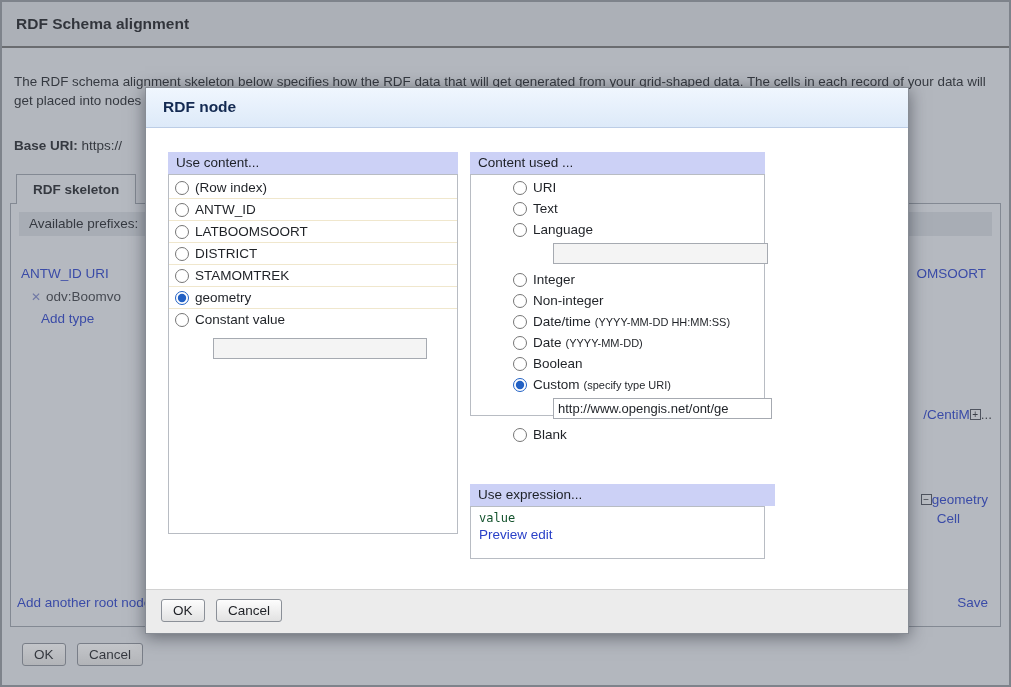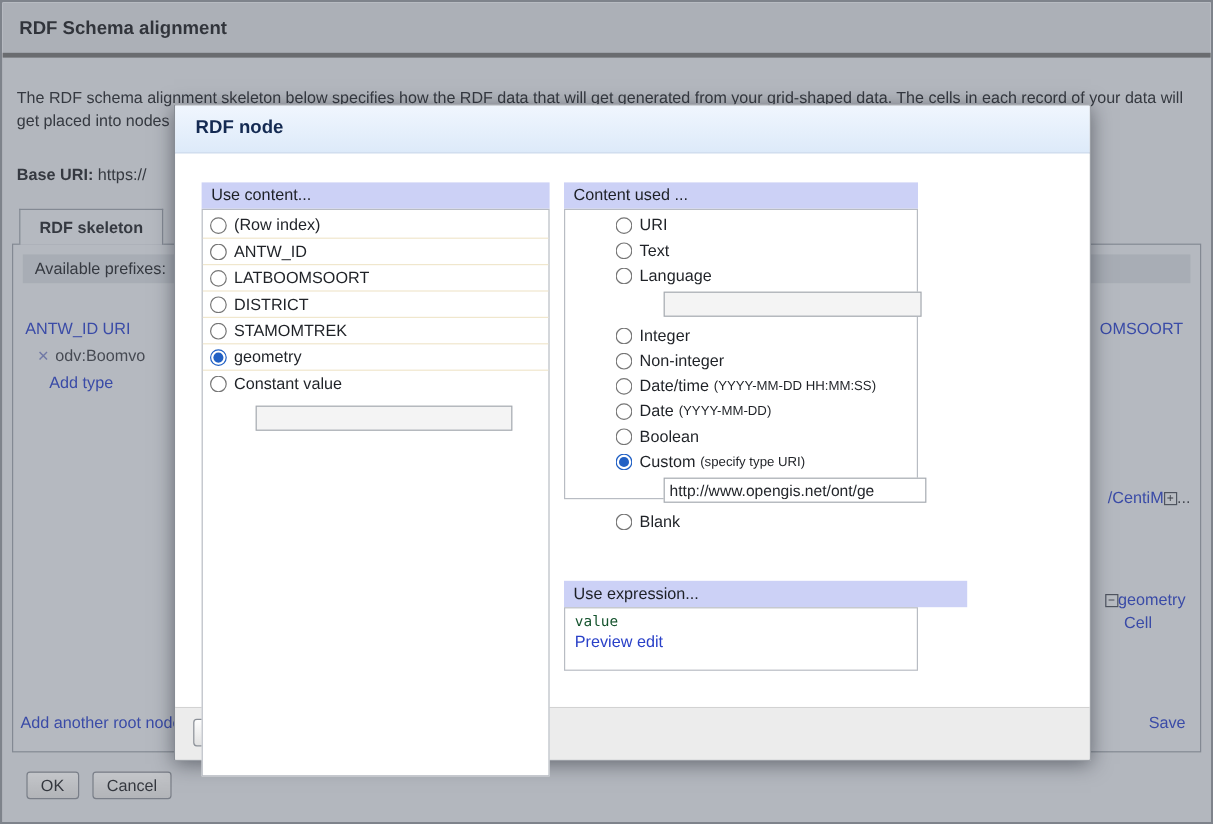--- a/index.html
+++ b/index.html
@@ -3,21 +3,21 @@
 <meta charset="utf-8">
 <style>
   * { box-sizing: border-box; }
   body { margin: 0; font-family: "Liberation Sans", sans-serif; background: #f2f2f2; }
 
   .screen { position: relative; width: 1011px; height: 687px; border: 2px solid #7e838b;
             background: #e4e7eb; overflow: hidden; }
 
   
   .titlebar { position: absolute; top: 0; left: 0; right: 0; height: 46px;
-              background: #d9dce1; border-bottom: 4px solid #737373; }
+              background: #d9dce1; border-bottom: 2px solid #737373; }
   .titlebar h1 { margin: 0; padding: 13px 14px 0; font-size: 15.5px; color: #1c1e22; }
 
   .desc { position: absolute; top: 70px; left: 12px; width: 986px; font-size: 13.4px;
           line-height: 1.42; color: #23262b; }
 
   .baseuri { position: absolute; top: 136px; left: 12px; font-size: 13.5px; color: #23262b; }
   .baseuri .lbl { font-weight: bold; }
 
   .tab { position: absolute; top: 172px; left: 14px; height: 30px; padding: 7px 16px 0;
          background: #e7eaee; border: 1px solid #9aa0a9; border-bottom: none;
@@ -64,36 +64,36 @@
            border-bottom: 1px solid #bccde6; padding: 10px 17px; font-size: 15.5px;
            font-weight: bold; color: #142a52; }
   .mbody { position: relative; height: 461px; background: #fff; }
   .mfoot { height: 44px; background: #ececec; border-top: 1px solid #d2d2d2; padding: 9px 15px; }
 
   .col-left  { position: absolute; left: 22px;  top: 24px; width: 290px; }
   .col-right { position: absolute; left: 324px; top: 24px; width: 295px; }
 
   .sechead { height: 22px; background: #ccd1f6; padding: 3px 8px; font-size: 13.5px; color: #1d2026; }
   .optbox { border: 1px solid #b8bcc3; background: #fff; }
-  .optbox.lft { height: 473px; padding-top: 2px; }
+  .optbox.lft { height: 360px; padding-top: 2px; }
   .optbox.rgt { height: 242px; padding-top: 2px; padding-left: 36px; }
 
   .orow { display: flex; align-items: center; padding: 3px 6px; font-size: 13.5px;
           color: #1f2227; cursor: pointer; }
   .orow.sep { border-bottom: 1px solid #f0e7cd; }
   .orow input { width: 14px; height: 14px; margin: 0 6px 0 0; accent-color: #2160c4; flex: none; }
   .note { font-size: 11px; margin-left: 4px; }
 
   .inp { display: block; height: 21px; border: 1px solid #a6aab1; background: #f4f4f4;
          margin: 3px 16px 5px 46px; width: 215px; font-size: 13px; font-family: inherit;
          padding: 0 4px; color: #23262b; }
   .inp.constant { margin: 8px 0 0 44px; width: 214px; }
   .inp.custom { width: 219px; background: #fff; }
 
-  .exprhead { position: absolute; left: 324px; top: 356px; width: 336px; }
+  .exprhead { position: absolute; left: 324px; top: 356px; width: 305px; }
   .exprbox  { position: absolute; left: 324px; top: 378px; width: 295px; height: 53px;
               border: 1px solid #b8bcc3; padding: 4px 8px; background: #fff; }
   .expr { font-family: "DejaVu Sans Mono", monospace; font-size: 12px; color: #14532d; }
   .previewedit { font-size: 13.5px; margin-top: 2px; }
 </style>
 </head>
 <body>
 
 <div class="screen">
 

